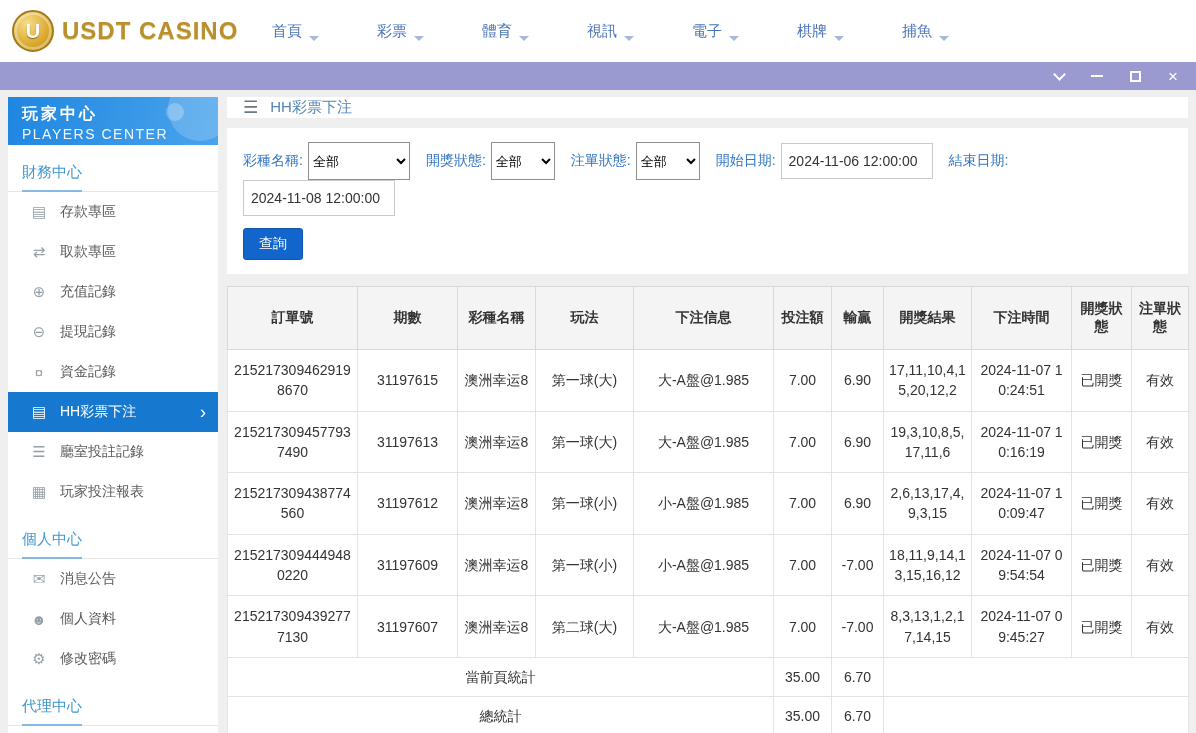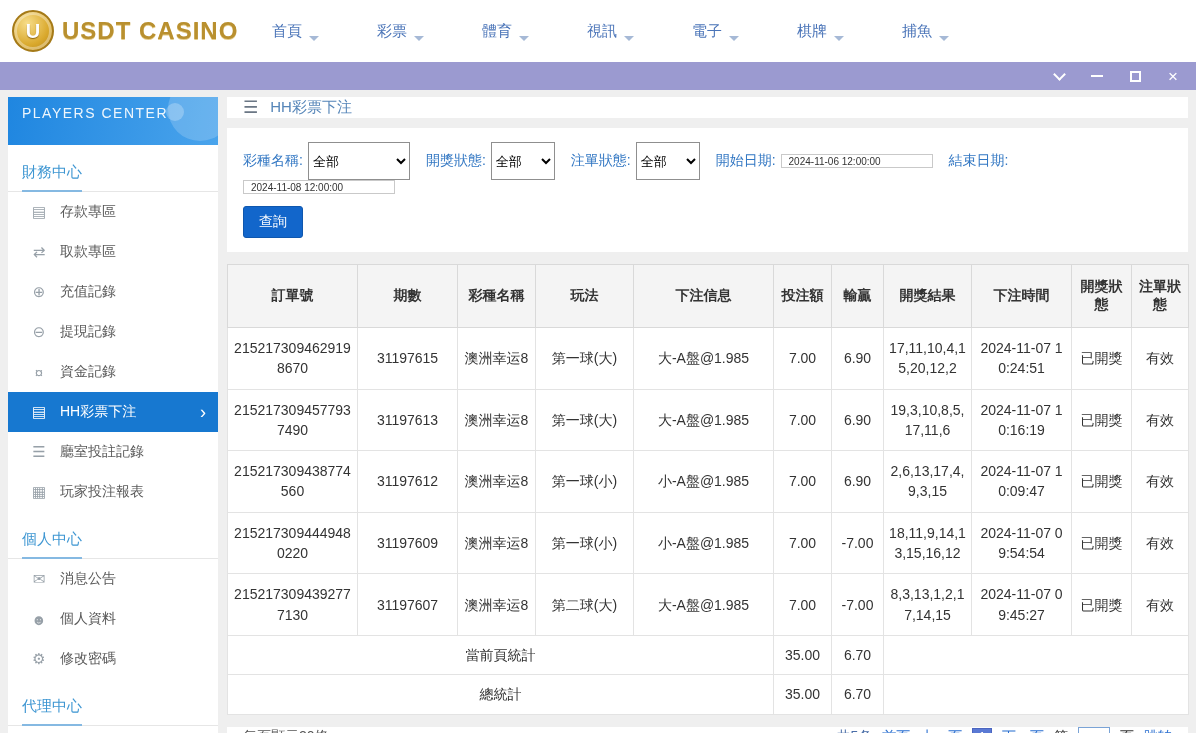--- a/index.html
+++ b/index.html
@@ -59,22 +59,22 @@
   .hamburger { color:#6b7785; font-size:17px; cursor:pointer; }
   .page-title { color:#5585b8; font-size:15px; }
 
   
   .filter-card { margin-top:10px; background:#fff; padding:14px 16px 14px; }
   .filter-row { display:flex; align-items:center; flex-wrap:wrap; }
   .f-label { color:#3277c3; margin-right:5px; }
   .filter-row select { height:38px; border:1px solid #8f8f8f; background:#fff; font-size:13px;
     margin-right:16px; font-family:inherit; }
   .sel-wide { width:102px; } .sel-small { width:64px; }
-  .filter-row input.date { height:14px; width:152px; border:1px solid #c9c9c9; padding:2px 7px;
-    font-size:10px; color:#333; margin-right:16px; font-family:inherit; }
+  .filter-row input.date { height:36px; width:152px; border:1px solid #c9c9c9; padding:2px 7px;
+    font-size:14px; color:#333; margin-right:16px; font-family:inherit; }
   .btn-search { margin-top:12px; background:#1266cb; color:#fff; border:1px solid #0f57ae;
     padding:6px 15px; border-radius:3px; font-size:14px; cursor:pointer; font-family:inherit; }
 
   
   .table-card { margin-top:12px; background:#ec4899; }
   table { width:100%; border-collapse:collapse; table-layout:fixed; }
   th { background:#f4f4f4; border:1px solid #d9d9d9; font-weight:bold; font-size:14px;
     padding:13px 2px; text-align:center; color:#333; }
   td { border:1px solid #e3e3e3; text-align:center; padding:10px 3px; font-size:14px;
     line-height:1.45; word-break:break-all; background:#fff; }
@@ -144,20 +144,21 @@
   <span class="tb-icon">
       <span class="i-max"></span>
     </span>
   <span class="tb-icon i-close">×</span>
 </div>
 
 <div class="content">
 
   <aside class="sidebar">
     <div class="sidebar-header">
+      <div class="sh-title">玩家中心</div>
       <div class="sh-sub">PLAYERS CENTER</div>
     </div>
 
     <div class="side-section"><span>財務中心</span></div>
     <div class="side-item">
       <span class="ico">▤</span>
       <span>存款專區</span>
     </div>
     <div class="side-item">
       <span class="ico">⇄</span>

